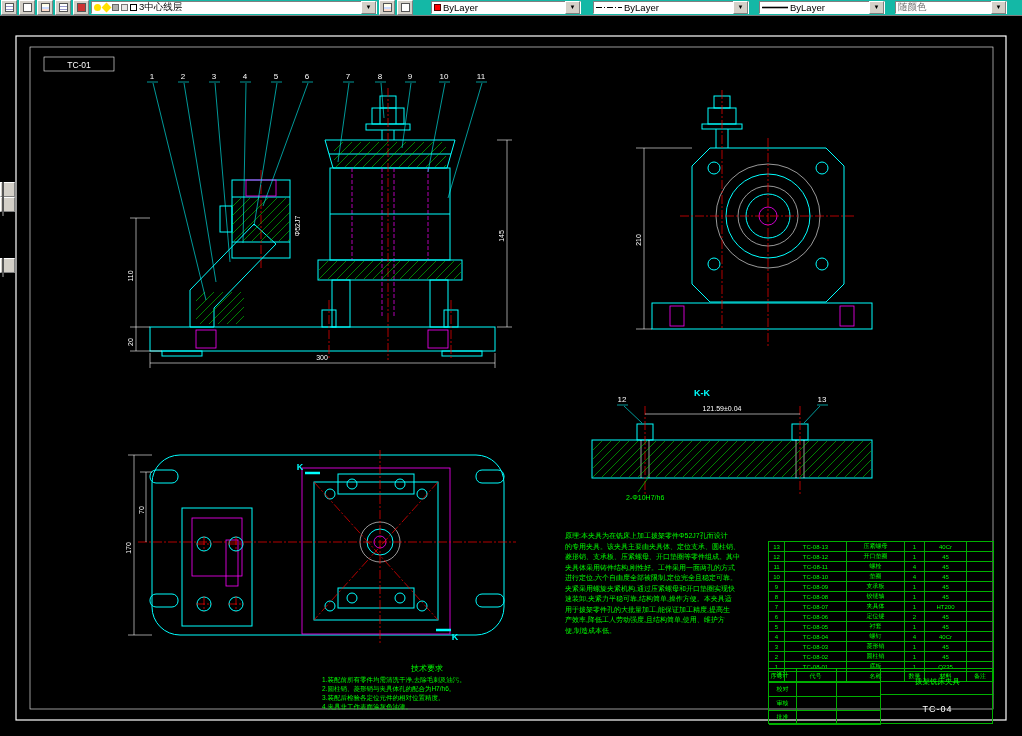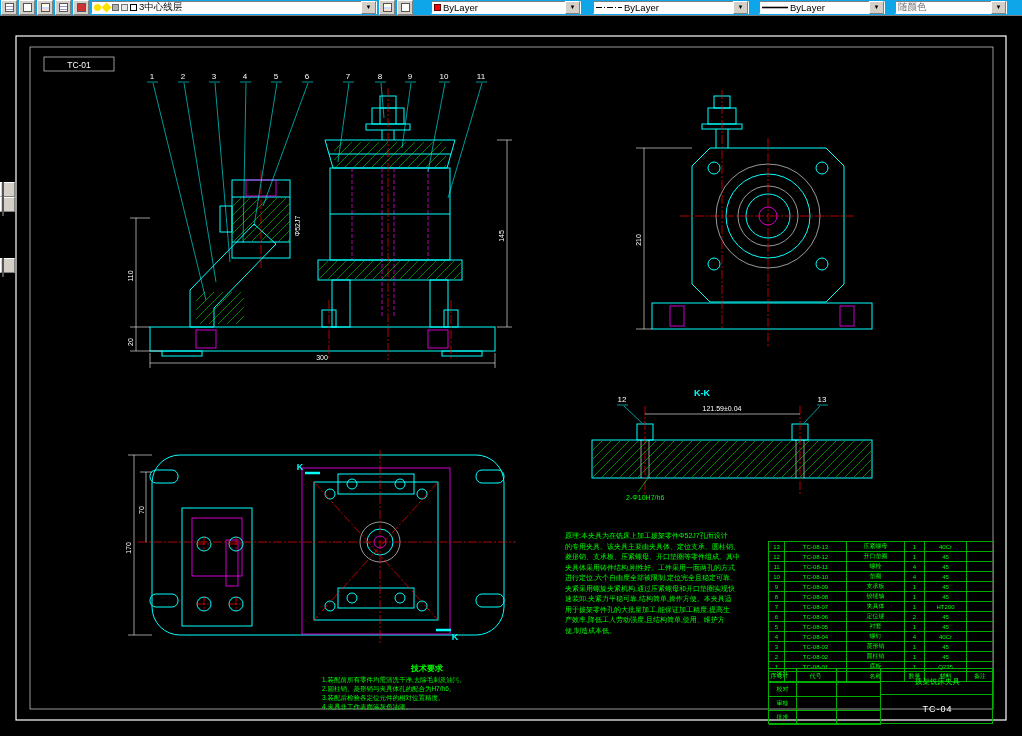--- a/index.html
+++ b/index.html
@@ -1,19 +1,19 @@
 <!DOCTYPE html>
 <html><head>
 <meta charset="utf-8">
 <style>
   html,body{margin:0;padding:0;background:#000;}
   .screen{position:relative;width:1022px;height:736px;background:#000;overflow:hidden;
           font-family:"Liberation Sans","DejaVu Sans",sans-serif;}
   
-  .toolbar{position:absolute;left:0;top:0;width:1022px;height:16px;background:#0ea5e9;
+  .toolbar{position:absolute;left:0;top:0;width:1022px;height:16px;background:#14b8a6;
            display:flex;align-items:center;gap:2px;padding:0 1px;box-sizing:border-box;
            border-bottom:1px solid #808080;font-size:9.5px;color:#000;}
   .tb-btn{width:14px;height:13px;background:#d4d0c8;border-top:1px solid #fff;border-left:1px solid #fff;
           border-right:1px solid #808080;border-bottom:1px solid #808080;display:flex;align-items:center;
           justify-content:center;flex:0 0 auto;}
   .glyph{width:9px;height:9px;background:#fff;border:1px solid #555;box-sizing:border-box;}
   .glyph.layers{background:linear-gradient(#ffd , #fff 40%, #cdf 40%, #cdf 70%, #fdc 70%);}
   .glyph.red{background:#c33;}
   .glyph.pages{background:repeating-linear-gradient(#fff,#fff 2px,#99c 2px,#99c 3px);}
   .dd{height:13px;background:#fff;border-top:1px solid #808080;border-left:1px solid #808080;
@@ -48,21 +48,21 @@
   .callout-g line{stroke:#00ffff;stroke-width:0.6;}
   text{font-family:"Liberation Sans","DejaVu Sans",sans-serif;}
   text.callout{fill:#ffffff;font-size:8px;}
   text.dim{fill:#ffffff;font-size:7px;}
   text.ctext{fill:#00ffff;font-size:9px;font-weight:bold;}
   text.gtext{fill:#00ff00;font-size:7px;}
   text.wtext{fill:#ffffff;font-size:8.5px;}
   
   .notes{position:absolute;left:565px;top:531px;width:196px;color:#00ff00;font-size:7px;line-height:10.5px;z-index:4;}
   .tech{position:absolute;left:322px;top:664px;width:210px;color:#00ff00;font-size:6.5px;line-height:9px;z-index:4;}
-  .tech .tech-title{text-align:center;font-size:8px;font-weight:bold;margin-bottom:2px;}
+  .tech .tech-title{text-align:center;font-size:8px;font-weight:normal;margin-bottom:2px;}
   table.bom{position:absolute;left:768px;top:541px;width:225px;border-collapse:collapse;z-index:4;
             table-layout:fixed;}
   table.bom td{border:1px solid #00b000;color:#00ff00;font-size:6px;height:8px;padding:0 1px;
                text-align:center;overflow:hidden;white-space:nowrap;}
   table.bom tr.bom-head td{color:#00ff00;font-size:6px;}
   .tblock{position:absolute;left:768px;top:668px;width:225px;height:56px;border:1px solid #00b000;
           box-sizing:border-box;z-index:4;color:#00ff00;}
   .tb-leftgrid{position:absolute;left:0;top:0;width:112px;height:100%;}
   .tb-lrow{display:flex;height:14px;box-sizing:border-box;}
   .tb-cell{border-right:1px solid #00b000;border-bottom:1px solid #00b000;box-sizing:border-box;

